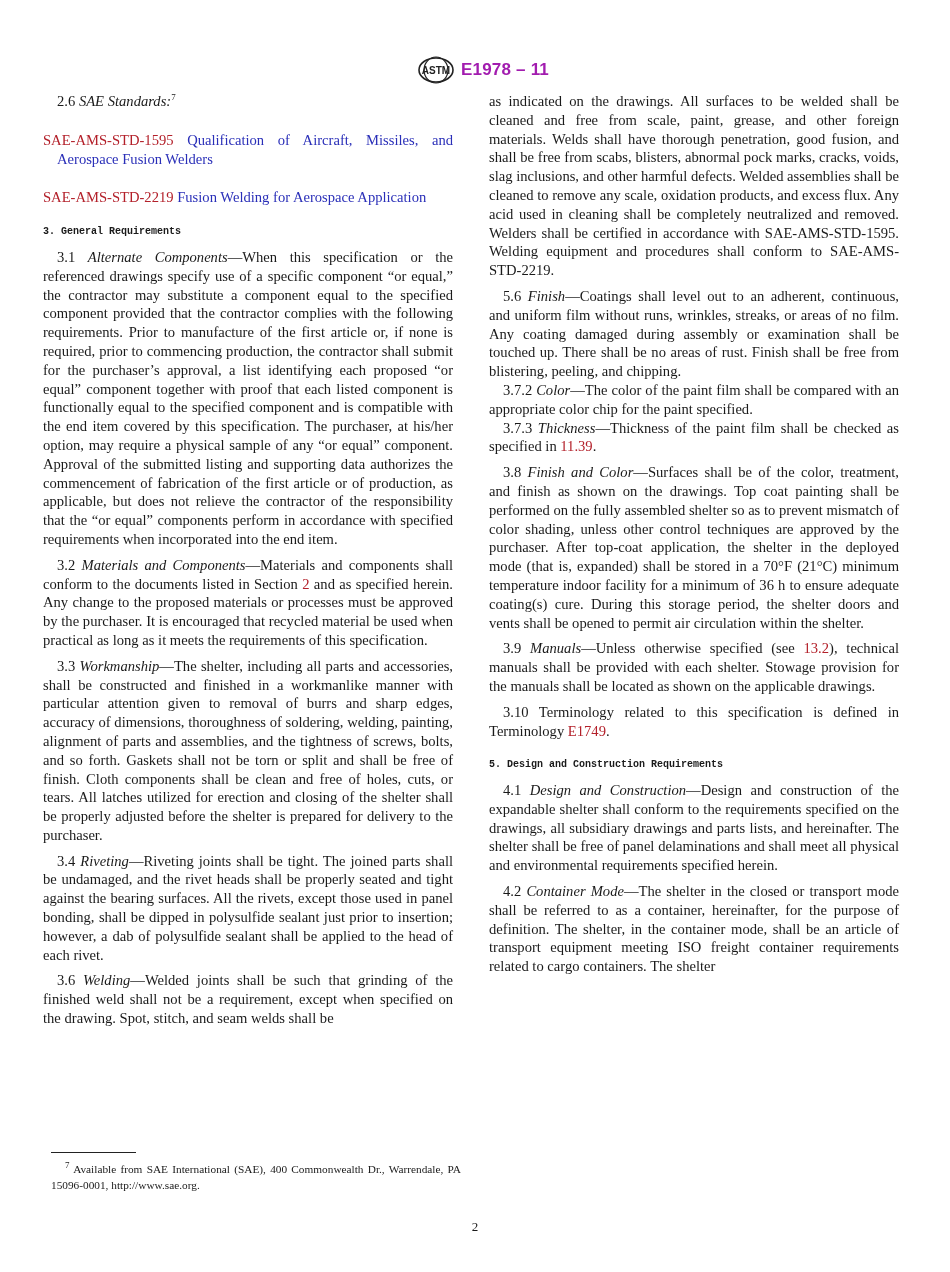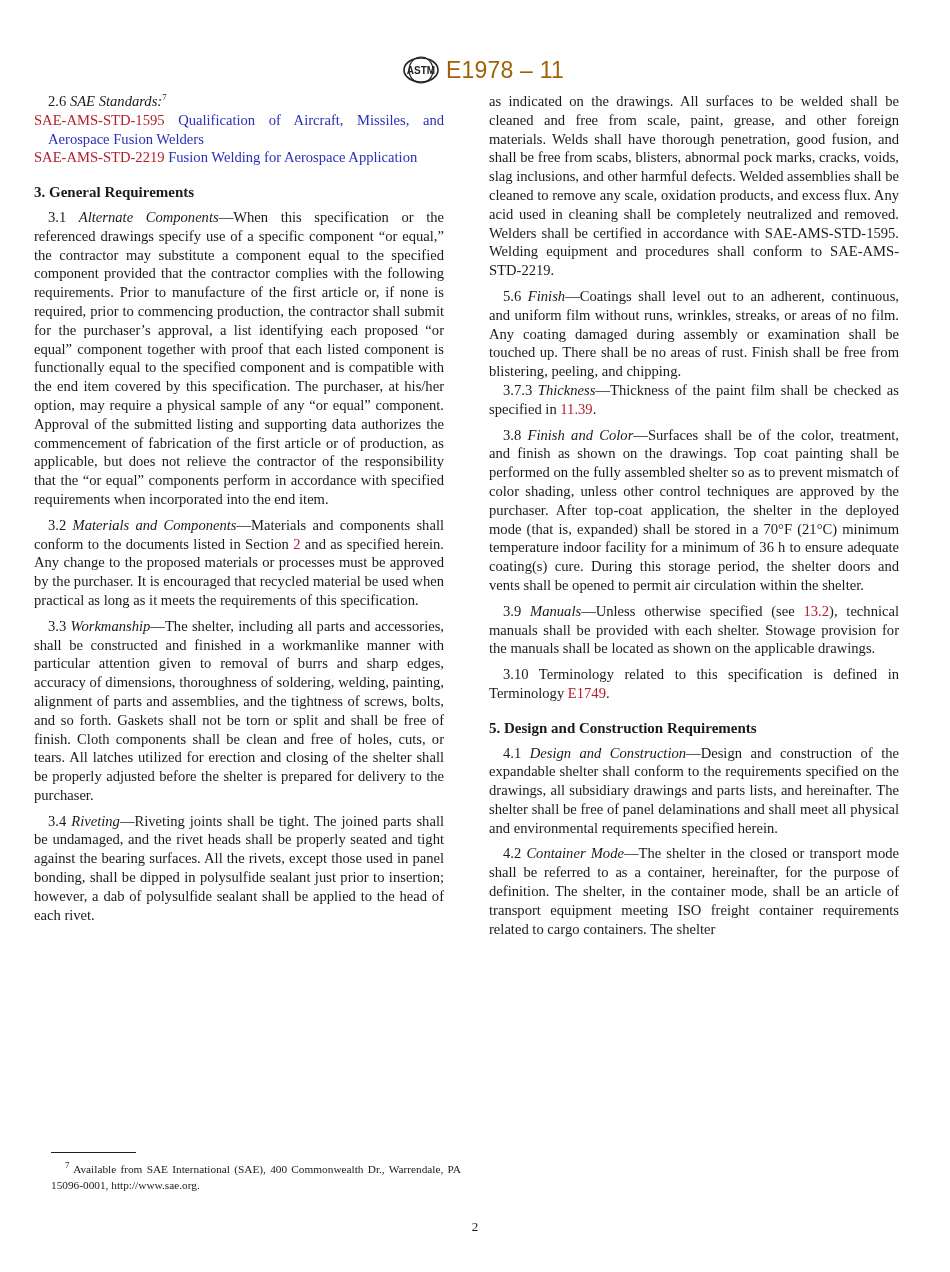--- a/index.html
+++ b/index.html
@@ -1,29 +1,29 @@
 <!DOCTYPE html>
 <html><head>
 <meta charset="utf-8">
 <style>
   html, body { margin: 0; padding: 0; background: #ffffff; }
   body { width: 950px; height: 1272px; position: relative; overflow: hidden;
          font-family: "Liberation Serif", "DejaVu Serif", serif; color: #1a1a1a; }
   .header { position: absolute; top: 56px; left: 8px; width: 950px; display: flex; justify-content: center; align-items: center; gap: 6px; }
   .logo { width: 38px; height: 28px; }
-  .designation { font-family: "Liberation Sans", "DejaVu Sans", sans-serif; font-weight: normal; font-size: 23px; letter-spacing: 0.2px; color: #a16207; }
+  .designation { font-family: "Liberation Sans", "DejaVu Sans", sans-serif; font-weight: bold; font-size: 17px; letter-spacing: 0.2px; color: #a21caf; }
   .col { position: absolute; top: 92px; width: 410px; font-size: 14.6px; line-height: 18.8px; }
-  .col.left { left: 34px; }
+  .col.left { left: 43px; }
   .col.right { left: 489px; }
   p { margin: 0; text-align: justify; text-indent: 14px; }
   p.gap { margin-top: 7px; }
-  .ref-entry { text-indent: -14px; padding-left: 14px; text-align: justify; }
+  .ref-entry { text-indent: -14px; padding-left: 14px; text-align: justify; margin-top: 20px; }
   .red { color: #b3202a; }
   .blue { color: #2a2fb8; }
-  .section { font-weight: bold; font-size: 15px; margin-top: 16px; margin-bottom: 6px; text-indent: 0; }
+  .section { font-weight: bold; font-size: 10px; margin-top: 16px; margin-bottom: 6px; text-indent: 0; font-family: Liberation Mono, monospace; }
   .title { font-style: italic; }
   sup { font-size: 9px; line-height: 0; }
   .note { font-size: 11.6px; line-height: 15px; text-indent: 14px; margin-top: 9px; margin-bottom: 4px; text-align: justify; }
   .smallcaps { font-variant: small-caps; }
   .footnote-rule { position: absolute; left: 51px; top: 1152px; width: 85px; border-top: 1px solid #222; }
   .footnote { position: absolute; left: 51px; top: 1162px; width: 410px; font-size: 11.3px; line-height: 15.5px; text-indent: 14px; text-align: justify; }
   .page-number { position: absolute; top: 1219px; left: 0; width: 950px; text-align: center; font-size: 13px; }
 </style>
 </head>
 <body>
@@ -67,32 +67,40 @@
     <span>3.3</span>
     <span class="title">Workmanship</span><span>—The shelter, including all parts and accessories, shall be constructed and finished in a workmanlike manner with particular attention given to removal of burrs and sharp edges, accuracy of dimensions, thoroughness of soldering, welding, painting, alignment of parts and assemblies, and the tightness of screws, bolts, and so forth. Gaskets shall not be torn or split and shall be free of finish. Cloth components shall be clean and free of holes, cuts, or tears. All latches utilized for erection and closing of the shelter shall be properly adjusted before the shelter is prepared for delivery to the purchaser.</span>
   </p>
 
   <p class="gap">
     <span>3.4</span>
     <span class="title">Riveting</span><span>—Riveting joints shall be tight. The joined parts shall be undamaged, and the rivet heads shall be properly seated and tight against the bearing surfaces. All the rivets, except those used in panel bonding, shall be dipped in polysulfide sealant just prior to insertion; however, a dab of polysulfide sealant shall be applied to the head of each rivet.</span>
   </p>
 
 
+  <p class="gap">
+    <span>3.6</span>
+    <span class="title">Welding</span><span>—Welded joints shall be such that grinding of the finished weld shall not be a requirement, except when specified on the drawing. Spot, stitch, and seam welds shall be</span>
+  </p>
 </div>
 
 <div class="col right">
   <p style="text-indent:0">as indicated on the drawings. All surfaces to be welded shall be cleaned and free from scale, paint, grease, and other foreign materials. Welds shall have thorough penetration, good fusion, and shall be free from scabs, blisters, abnormal pock marks, cracks, voids, slag inclusions, and other harmful defects. Welded assemblies shall be cleaned to remove any scale, oxidation products, and excess flux. Any acid used in cleaning shall be completely neutralized and removed. Welders shall be certified in accordance with SAE-AMS-STD-1595. Welding equipment and procedures shall conform to SAE-AMS-STD-2219.</p>
 
   <p class="gap">
     <span>5.6</span>
     <span class="title">Finish</span><span>—Coatings shall level out to an adherent, continuous, and uniform film without runs, wrinkles, streaks, or areas of no film. Any coating damaged during assembly or examination shall be touched up. There shall be no areas of rust. Finish shall be free from blistering, peeling, and chipping.</span>
   </p>
 
 
 
+  <p>
+    <span>3.7.2</span>
+    <span class="title">Color</span><span>—The color of the paint film shall be compared with an appropriate color chip for the paint specified.</span>
+  </p>
 
   <p>
     <span>3.7.3</span>
     <span class="title">Thickness</span><span>—Thickness of the paint film shall be checked as specified in </span><span class="red">11.39</span><span>.</span>
   </p>
 
   <p class="gap">
     <span>3.8</span>
     <span class="title">Finish and Color</span><span>—Surfaces shall be of the color, treatment, and finish as shown on the drawings. Top coat painting shall be performed on the fully assembled shelter so as to prevent mismatch of color shading, unless other control techniques are approved by the purchaser. After top-coat application, the shelter in the deployed mode (that is, expanded) shall be stored in a 70°F (21°C) minimum temperature indoor facility for a minimum of 36 h to ensure adequate coating(s) cure. During this storage period, the shelter doors and vents shall be opened to permit air circulation within the shelter.</span>
   </p>

